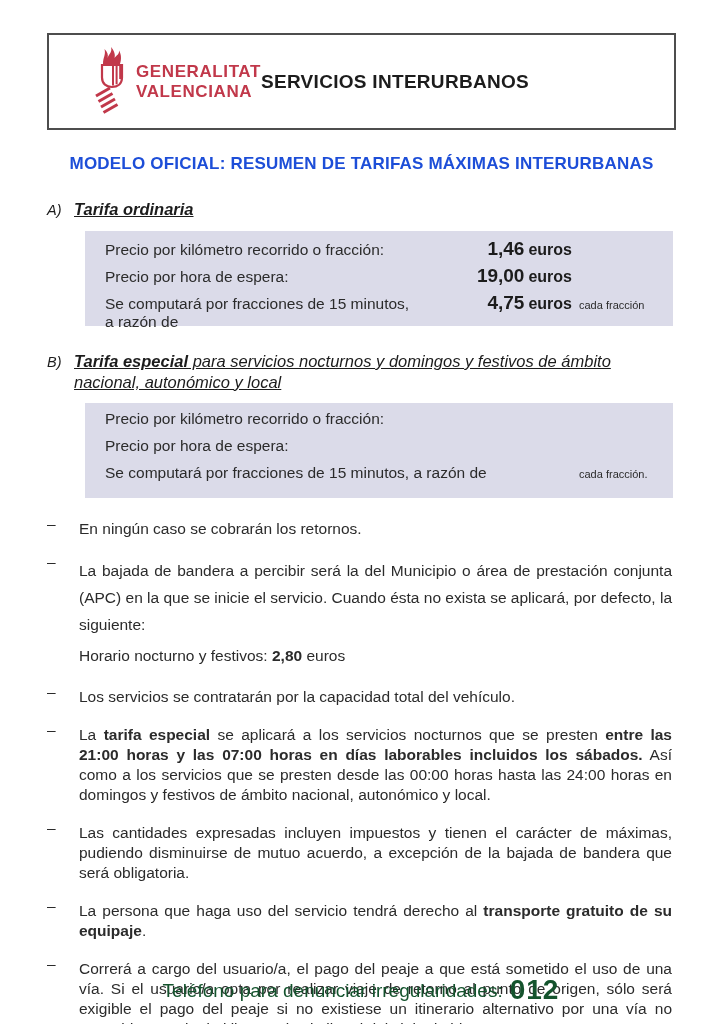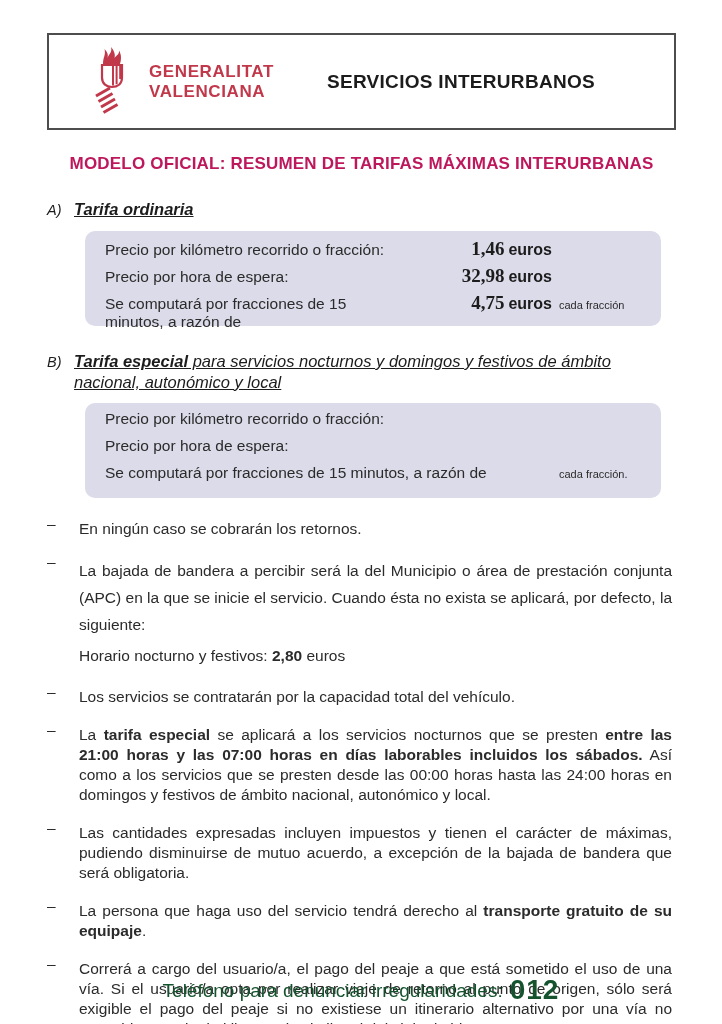--- a/index.html
+++ b/index.html
@@ -13,43 +13,43 @@
     width:722px;height:1024px;overflow:hidden;background:#fff;
     font-family:"Liberation Sans",sans-serif;color:var(--ink);
   }
   .page{position:relative;width:722px;height:1024px;padding:33px 46px 0 47px;}
 
   
   .header-box{
     border:2px solid #4d4d4d;height:97px;display:flex;align-items:center;
     padding:0 18px 0 44px;
   }
-  .logo{display:flex;align-items:center;gap:18px;}
+  .logo{display:flex;align-items:center;gap:5px;}
   .emblem{color:var(--red);flex:none;}
   .logo-text{display:flex;flex-direction:column;color:var(--red);
     font-weight:bold;font-size:17px;line-height:20px;letter-spacing:.6px;}
-  .header-title{flex:1;text-align:center;font-weight:bold;font-size:19px;
+  .header-title{flex:1;font-weight:bold;font-size:19px;
     letter-spacing:.3px;color:#1c1c1c;padding-right:8px;}
 
   
   .doc-title{text-align:center;font-weight:bold;font-size:17px;
-    letter-spacing:.2px;margin:24px 0 0;color:#be185d;}
+    letter-spacing:.2px;margin:24px 0 0;color:#1d4ed8;}
 
   
   .section{margin-top:25px;}
   .sec-head{display:flex;font-style:italic;font-size:16.5px;line-height:21px;color:#1c1c1c;}
   .sec-label{width:27px;flex:none;font-size:14.5px;padding-top:1px;}
   .sec-text{flex:1;text-decoration:underline;}
   .sec-bold{font-weight:bold;}
 
-  .tariff-table{background:var(--table-bg);margin:10px 15px 0 38px;padding:7px 8px 7px 20px;border-radius:10px;}
+  .tariff-table{background:var(--table-bg);margin:10px 3px 0 38px;padding:7px 0 7px 20px;}
   .t-row{display:flex;align-items:baseline;height:27px;font-size:15.5px;}
   .t-label{flex:1;}
   .t-value{width:160px;flex:none;text-align:right;white-space:nowrap;}
-  .t-amount{font-weight:bold;font-size:19px;color:#1c1c1c;font-family:Liberation Serif, serif;}
+  .t-amount{font-weight:bold;font-size:19px;color:#1c1c1c;}
   .t-unit{font-weight:bold;font-size:16px;color:#1c1c1c;margin-left:4px;}
   .t-suffix{width:94px;flex:none;margin-left:7px;font-size:11px;white-space:nowrap;}
 
   
   .bullets{margin-top:17px;}
   .bullet{display:flex;margin-bottom:10px;}
   .dash{width:28px;flex:none;font-size:15.5px;}
   .b-body{flex:1;font-size:15.5px;line-height:20px;text-align:justify;}
   .b-body p{margin:4px;}
   .bullet:nth-child(2) .b-body{line-height:27px;}
@@ -98,21 +98,21 @@
       <span class="sec-text"><span class="sec-bold">Tarifa ordinaria</span><span></span></span>
     </div>
     <div class="tariff-table">
       <div class="t-row">
         <span class="t-label">Precio por kilómetro recorrido o fracción:</span>
         <span class="t-value"><span class="t-amount">1,46</span><span class="t-unit">euros</span></span>
         <span class="t-suffix"></span>
       </div>
       <div class="t-row">
         <span class="t-label">Precio por hora de espera:</span>
-        <span class="t-value"><span class="t-amount">32,98</span><span class="t-unit">euros</span></span>
+        <span class="t-value"><span class="t-amount">19,00</span><span class="t-unit">euros</span></span>
         <span class="t-suffix"></span>
       </div>
       <div class="t-row">
         <span class="t-label">Se computará por fracciones de 15 minutos, a razón de</span>
         <span class="t-value"><span class="t-amount">4,75</span><span class="t-unit">euros</span></span>
         <span class="t-suffix">cada fracción</span>
       </div>
     </div>
   </div>
 

